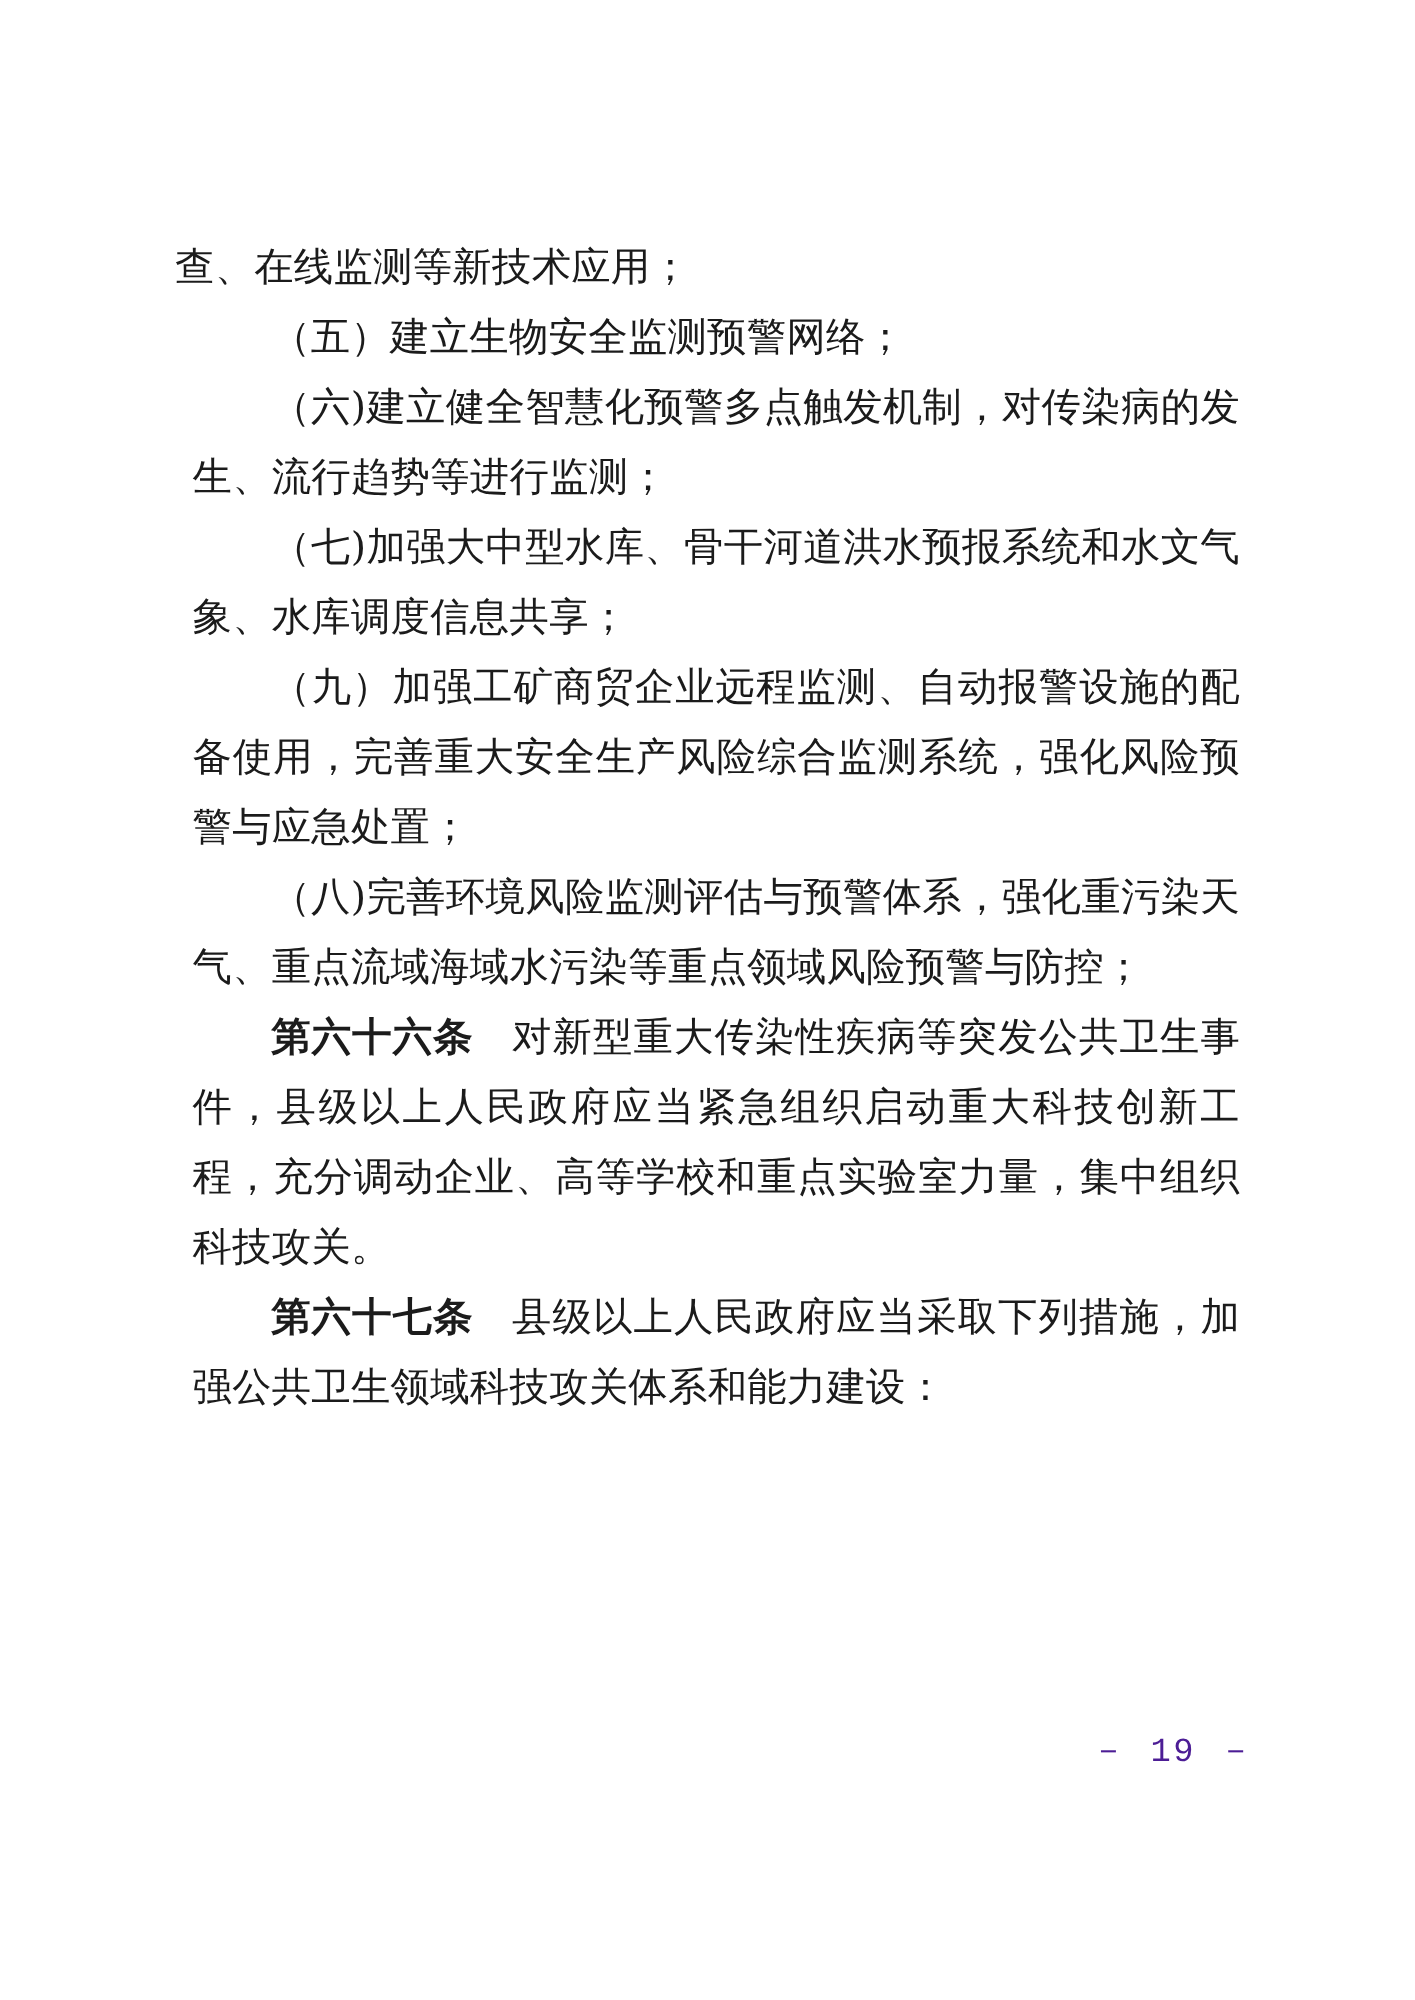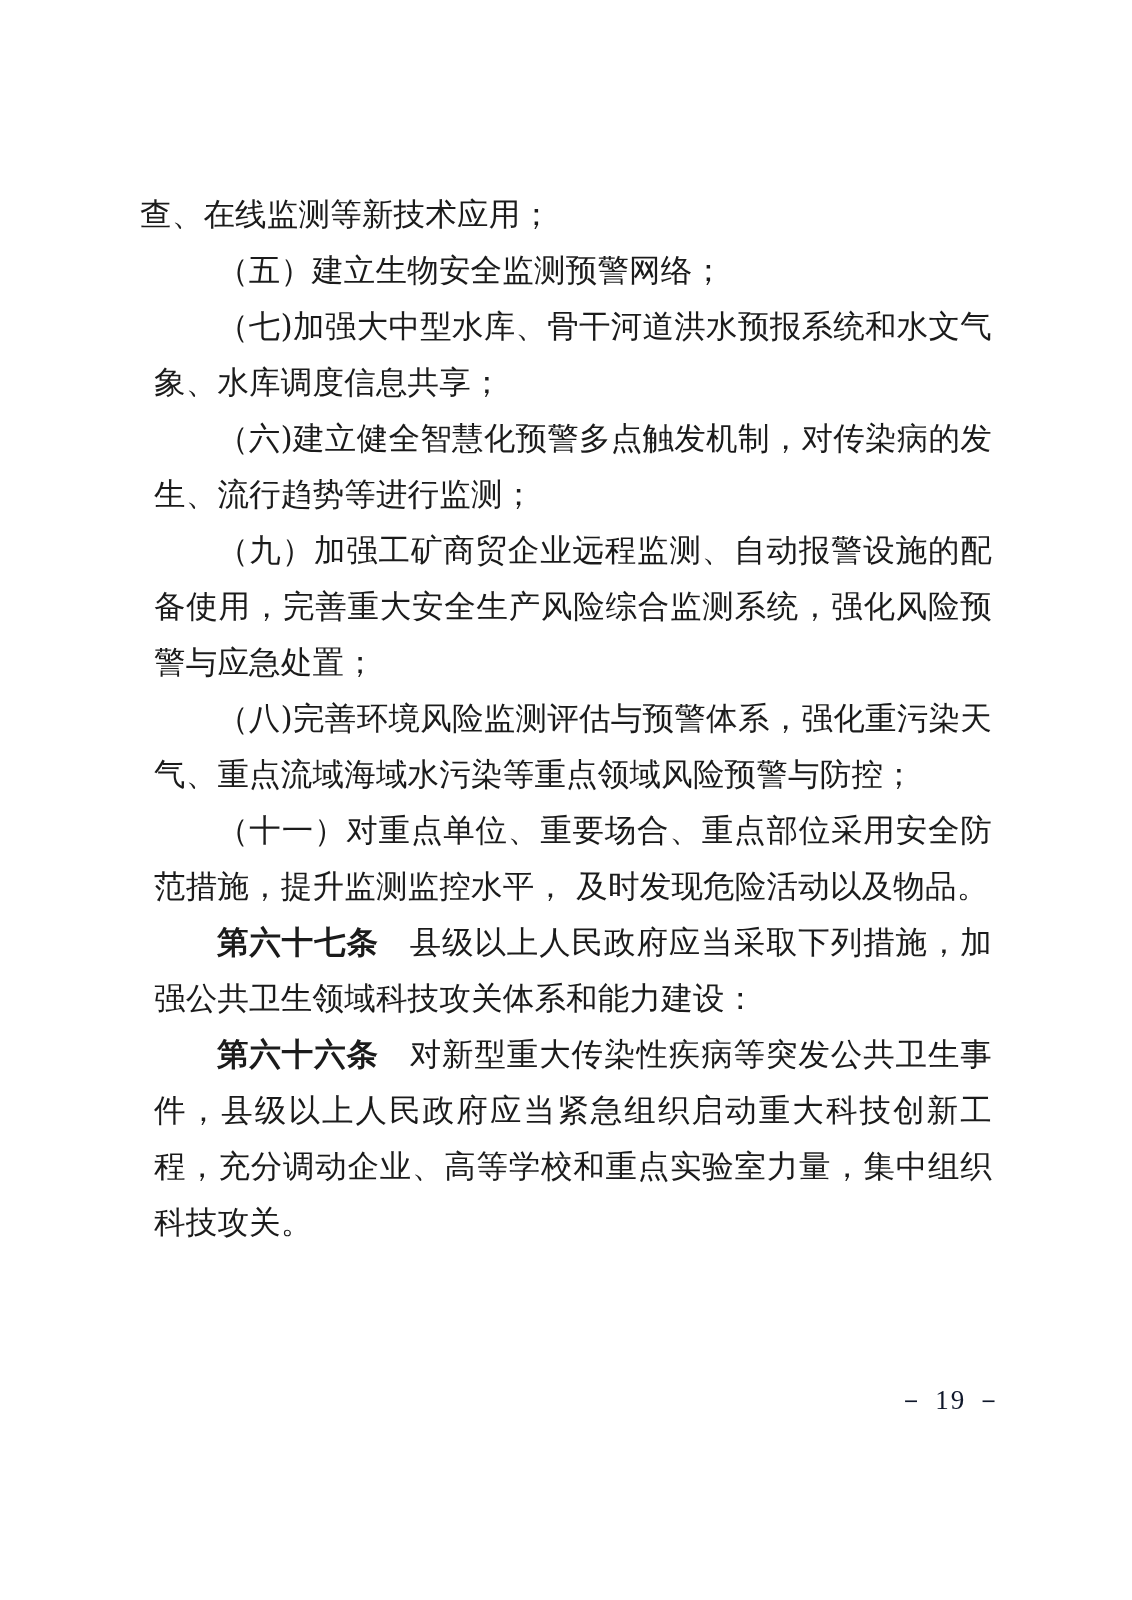--- a/index.html
+++ b/index.html
@@ -39,48 +39,47 @@
     font-weight: bold;
   }
   .gap {
     display: inline-block;
     width: 30px;
   }
   .page-number {
     position: absolute;
     right: 128px;
     top: 1382px;
-    font-family: Liberation Serif, serif;
+    font-family: Liberation Mono, monospace;
     font-size: 27px;
-    color: #0f172a;
+    color: #4c1d95;
     letter-spacing: 2px;
   }
 </style>
 </head>
 <body>
 
 <div class="page">
   <div class="content">
 
     <p class="para">查、在线监测等新技术应用；</p>
 
     <p class="para indent">（五）建立生物安全监测预警网络；</p>
 
+    <p class="para indent">（六)建立健全智慧化预警多点触发机制，对传染病的发生、流行趋势等进行监测；</p>
+
     <p class="para indent">（七)加强大中型水库、骨干河道洪水预报系统和水文气象、水库调度信息共享；</p>
-
-    <p class="para indent">（六)建立健全智慧化预警多点触发机制，对传染病的发生、流行趋势等进行监测；</p>
 
     <p class="para indent">（九）加强工矿商贸企业远程监测、自动报警设施的配备使用，完善重大安全生产风险综合监测系统，强化风险预警与应急处置；</p>
 
     <p class="para indent">（八)完善环境风险监测评估与预警体系，强化重污染天气、重点流域海域水污染等重点领域风险预警与防控；</p>
 
 
-    <p class="para indent">（十一）对重点单位、重要场合、重点部位采用安全防范措施，提升监测监控水平， 及时发现危险活动以及物品。</p>
+
+    <p class="para indent"><span class="article-title">第六十六条</span><span class="gap"></span><span>对新型重大传染性疾病等突发公共卫生事件，县级以上人民政府应当紧急组织启动重大科技创新工程，充分调动企业、高等学校和重点实验室力量，集中组织科技攻关。</span></p>
 
     <p class="para indent"><span class="article-title">第六十七条</span><span class="gap"></span><span>县级以上人民政府应当采取下列措施，加强公共卫生领域科技攻关体系和能力建设：</span></p>
-
-    <p class="para indent"><span class="article-title">第六十六条</span><span class="gap"></span><span>对新型重大传染性疾病等突发公共卫生事件，县级以上人民政府应当紧急组织启动重大科技创新工程，充分调动企业、高等学校和重点实验室力量，集中组织科技攻关。</span></p>
 
 
   </div>
 
   <div class="page-number">－ 19 －</div>
 </div>
 
 </body></html>

